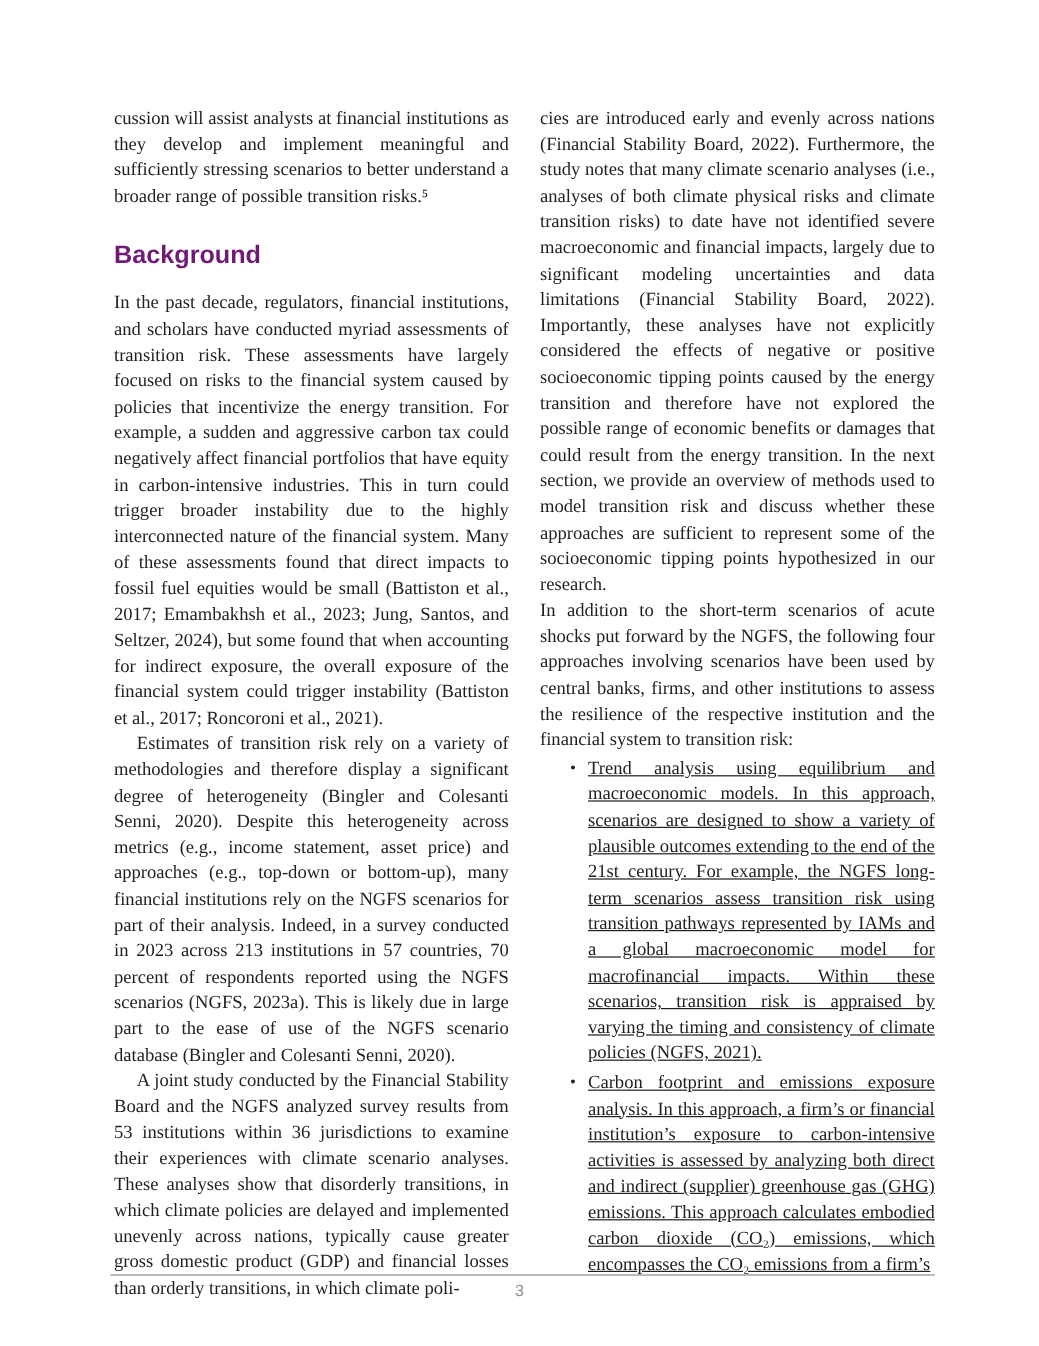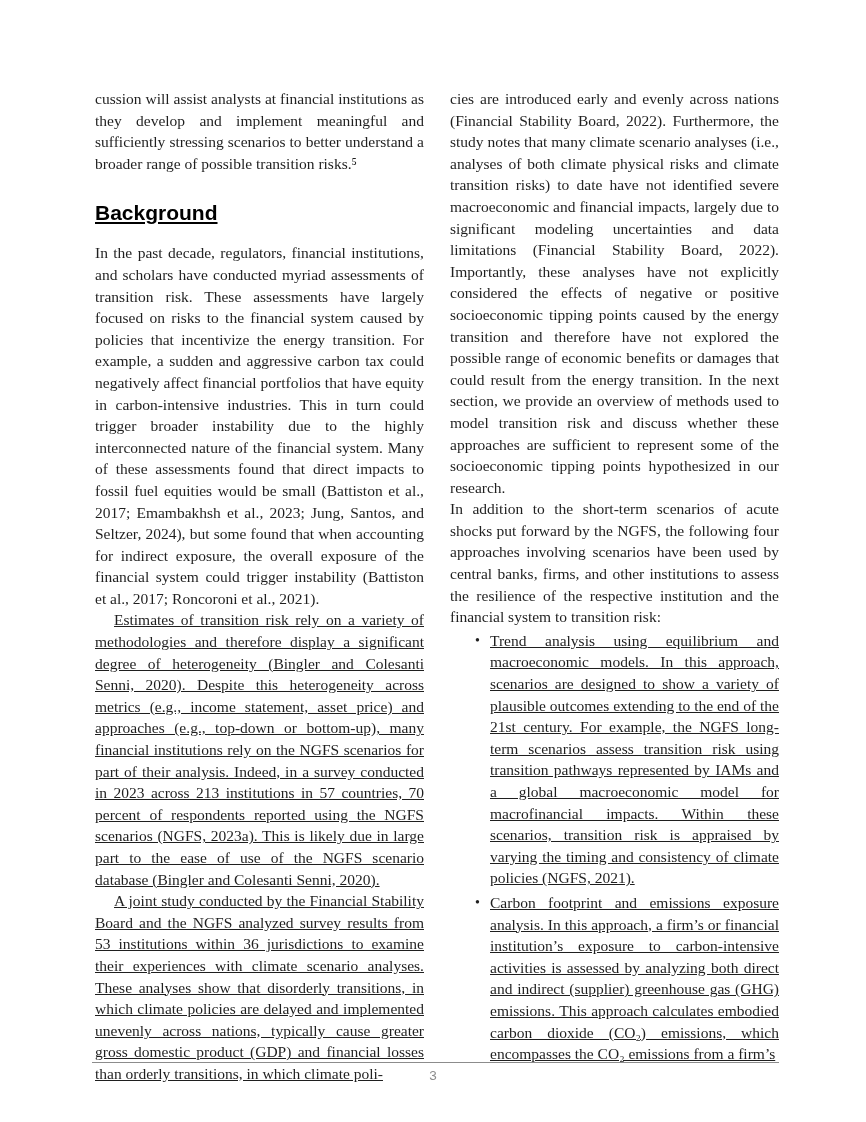--- a/index.html
+++ b/index.html
@@ -22,21 +22,21 @@
     grid-template-columns: 329px 329px;
     column-gap: 26px;
   }
   .column { min-width: 0; }
   .body-text {
     font-size: 15.5px;
     line-height: 21.6px;
     text-align: justify;
     margin: 0;
   }
-  .first-line-indent { text-indent: 19px; text-decoration: underline; }
+  .first-line-indent { text-indent: 19px; }
   .section-heading {
     font-family: "Liberation Sans", "DejaVu Sans", sans-serif;
     font-size: 21px;
     font-weight: bold;
     color: #b8432f;
     margin: 27px 0 17px 0;
   }
   .subsection-heading {
     font-family: "Liberation Sans", "DejaVu Sans", sans-serif;
     font-size: 17.5px;
@@ -84,21 +84,21 @@
 </head>
 <body>
 
 <div class="page">
 
   <div class="columns">
 
     <div class="column">
       <p class="body-text">cussion will assist analysts at financial institutions as they develop and implement meaningful and sufficiently stressing scenarios to better understand a broader range of possible transition risks.⁵</p>
 
-      <h2 class="section-heading" style="color: #000000; text-decoration: underline;">Background</h2>
+      <h2 class="section-heading" style="color: #701a75;">Background</h2>
 
       <p class="body-text">In the past decade, regulators, financial institutions, and scholars have conducted myriad assessments of transition risk. These assessments have largely focused on risks to the financial system caused by policies that incentivize the energy transition. For example, a sudden and aggressive carbon tax could negatively affect financial portfolios that have equity in carbon-intensive industries. This in turn could trigger broader instability due to the highly interconnected nature of the financial system. Many of these assessments found that direct impacts to fossil fuel equities would be small (Battiston et al., 2017; Emambakhsh et al., 2023; Jung, Santos, and Seltzer, 2024), but some found that when accounting for indirect exposure, the overall exposure of the financial system could trigger instability (Battiston et al., 2017; Roncoroni et al., 2021).</p>
 
       <p class="body-text first-line-indent">Estimates of transition risk rely on a variety of methodologies and therefore display a significant degree of heterogeneity (Bingler and Colesanti Senni, 2020). Despite this heterogeneity across metrics (e.g., income statement, asset price) and approaches (e.g., top-down or bottom-up), many financial institutions rely on the NGFS scenarios for part of their analysis. Indeed, in a survey conducted in 2023 across 213 institutions in 57 countries, 70 percent of respondents reported using the NGFS scenarios (NGFS, 2023a). This is likely due in large part to the ease of use of the NGFS scenario database (Bingler and Colesanti Senni, 2020).</p>
 
       <p class="body-text first-line-indent">A joint study conducted by the Financial Stability Board and the NGFS analyzed survey results from 53 institutions within 36 jurisdictions to examine their experiences with climate scenario analyses. These analyses show that disorderly transitions, in which climate policies are delayed and implemented unevenly across nations, typically cause greater gross domestic product (GDP) and financial losses than orderly transitions, in which climate poli-</p>
     </div>
 
     <div class="column">
       <p class="body-text">cies are introduced early and evenly across nations (Financial Stability Board, 2022). Furthermore, the study notes that many climate scenario analyses (i.e., analyses of both climate physical risks and climate transition risks) to date have not identified severe macroeconomic and financial impacts, largely due to significant modeling uncertainties and data limitations (Financial Stability Board, 2022). Importantly, these analyses have not explicitly considered the effects of negative or positive socioeconomic tipping points caused by the energy transition and therefore have not explored the possible range of economic benefits or damages that could result from the energy transition. In the next section, we provide an overview of methods used to model transition risk and discuss whether these approaches are sufficient to represent some of the socioeconomic tipping points hypothesized in our research.</p>

